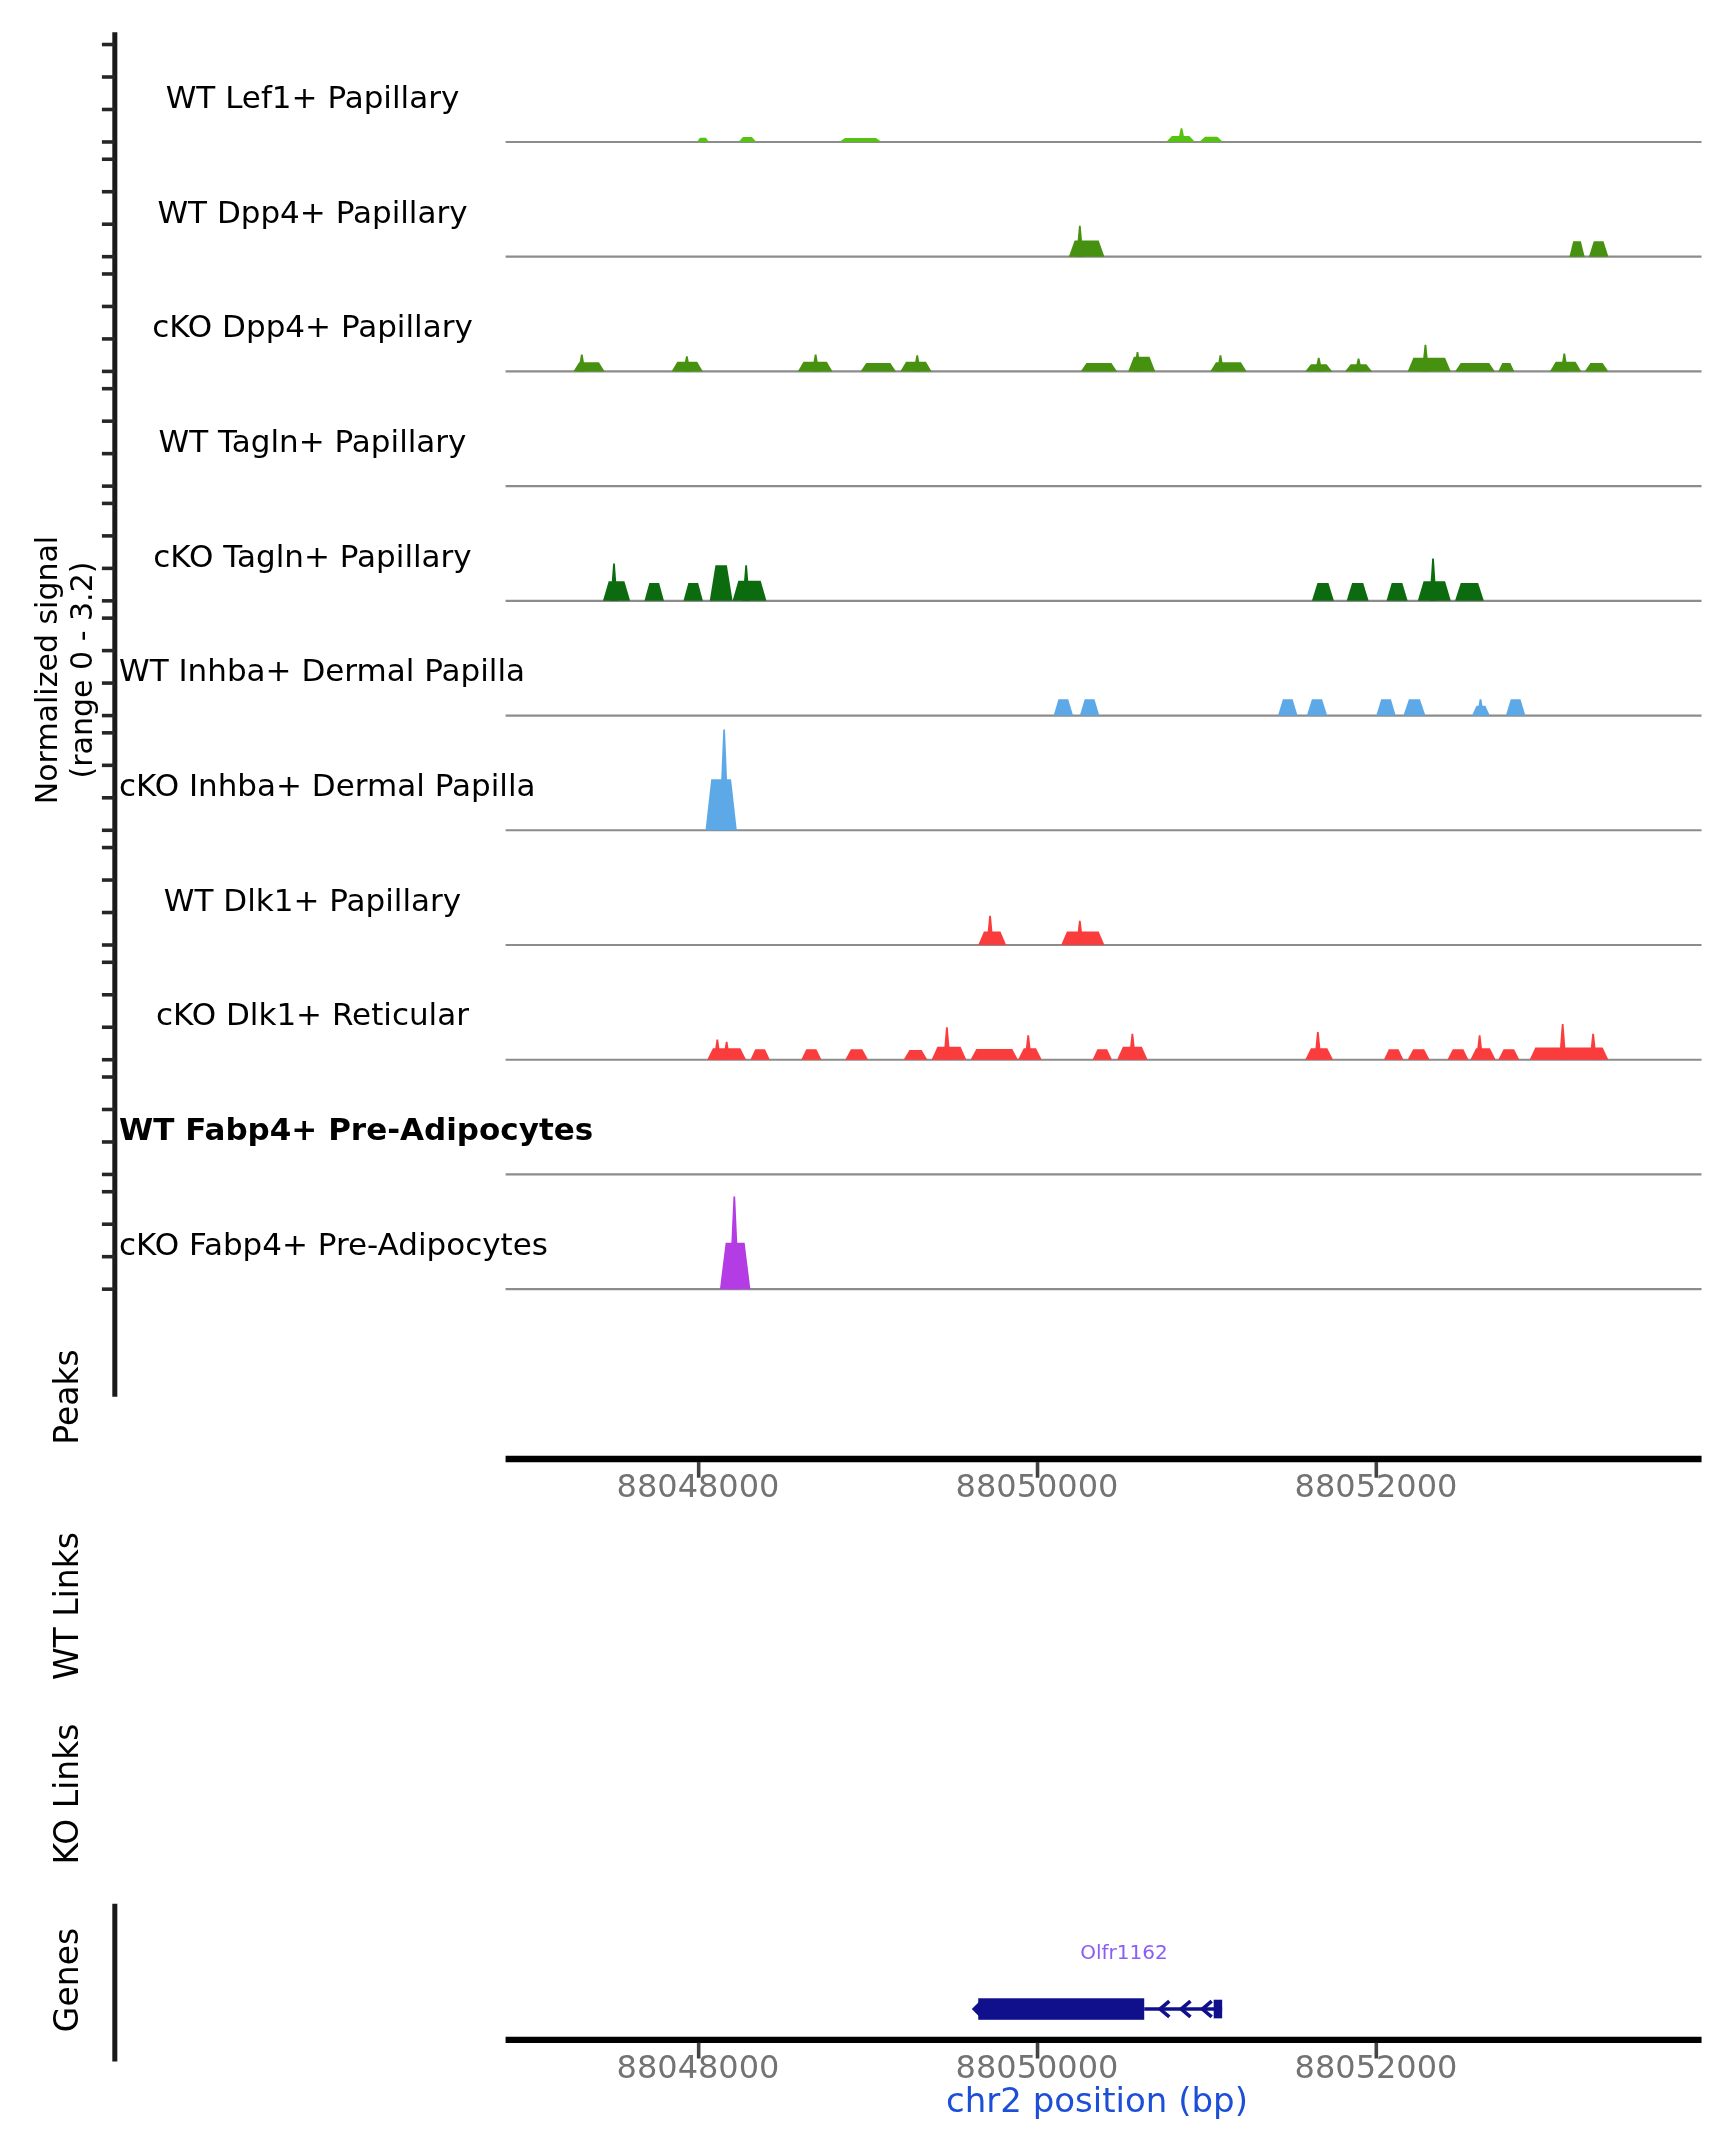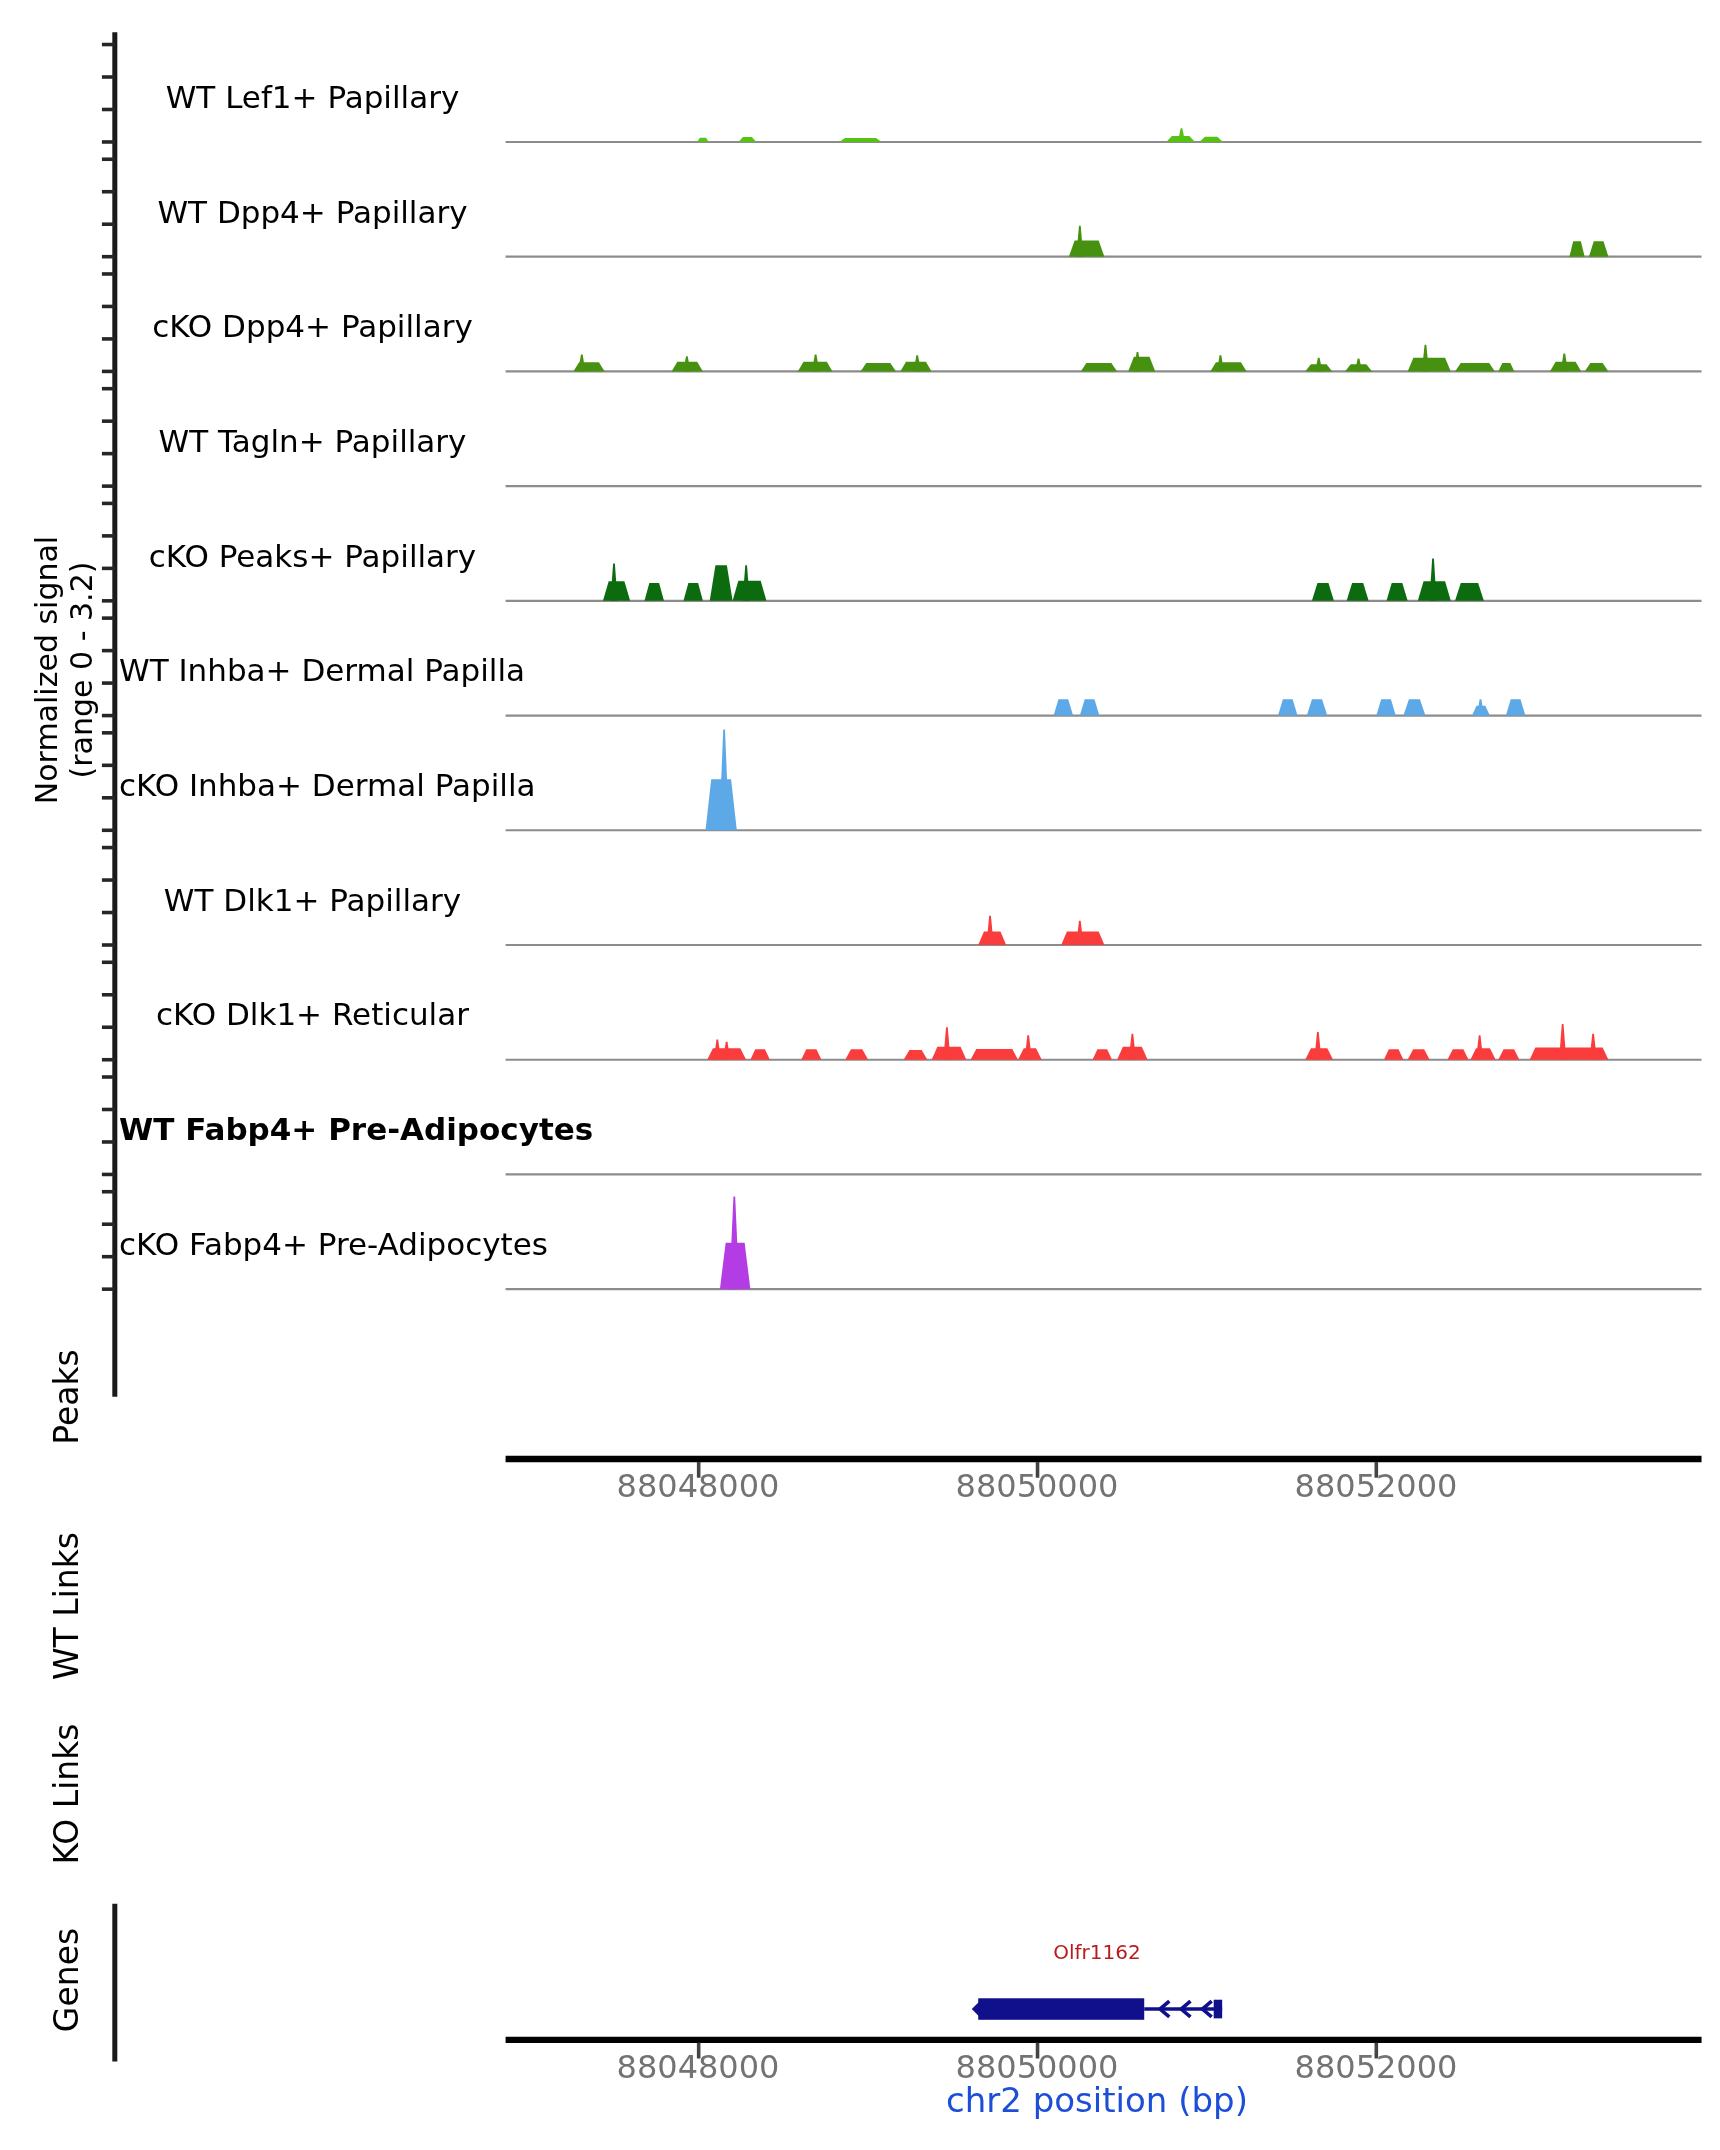--- a/index.html
+++ b/index.html
@@ -9,22 +9,22 @@
   .track-label{position:absolute;left:119px;width:387px;text-align:center;
                font-size:31px;color:#000000;white-space:nowrap}
   .side-label{position:absolute;transform:translate(-50%,-50%) rotate(-90deg);
               font-size:33px;color:#000;white-space:nowrap}
   .ylabel{position:absolute;left:65px;top:670px;
           transform:translate(-50%,-50%) rotate(-90deg);
           font-size:30px;color:#000;text-align:center;line-height:1.16;white-space:nowrap}
   .tick-label{position:absolute;transform:translateX(-50%);font-size:32px;color:#737373;white-space:nowrap}
   .xlabel{position:absolute;left:1097px;top:2080px;transform:translateX(-50%);
           font-size:34px;color:#1d4ed8;white-space:nowrap}
-  .gene-label{position:absolute;left:1097px;top:1940px;transform:translateX(-50%);
-              font-size:20px;color:#b91c1c;white-space:nowrap}
+  .gene-label{position:absolute;left:1124px;top:1940px;transform:translateX(-50%);
+              font-size:20px;color:#8b5cf6;white-space:nowrap}
 </style>
 </head>
 <body>
 
 <div class="figure">
   <svg id="chart-svg" width="1721" height="2151" viewBox="0 0 2400 3000" xmlns="http://www.w3.org/2000/svg">
       <line x1="160" y1="45" x2="160" y2="1948" stroke="#1a1a1a" stroke-width="7"></line>
       <line x1="705" y1="198" x2="2373" y2="198" stroke="#8c8c8c" stroke-width="3"></line>
       <line x1="142" y1="198.0" x2="160" y2="198.0" stroke="#262626" stroke-width="5"></line>
       <line x1="142" y1="152.7" x2="160" y2="152.7" stroke="#262626" stroke-width="5"></line>
@@ -214,21 +214,21 @@
   <div class="ylabel">
     <div>Normalized signal</div>
     <div>(range 0 - 3.2)</div>
   </div>
 
   <div id="track-labels">
       <div class="track-label" style="top: 79px;">WT Lef1+ Papillary</div>
       <div class="track-label" style="top: 194px;">WT Dpp4+ Papillary</div>
       <div class="track-label" style="top: 308px;">cKO Dpp4+ Papillary</div>
       <div class="track-label" style="top: 423px;">WT Tagln+ Papillary</div>
-      <div class="track-label" style="top: 538px;">cKO Peaks+ Papillary</div>
+      <div class="track-label" style="top: 538px;">cKO Tagln+ Papillary</div>
       <div class="track-label" style="top: 652px;">WT Inhba+ Dermal Papilla</div>
       <div class="track-label" style="top: 767px;">cKO Inhba+ Dermal Papilla</div>
       <div class="track-label" style="top: 882px;">WT Dlk1+ Papillary</div>
       <div class="track-label" style="top: 996px;">cKO Dlk1+ Reticular</div>
       <div class="track-label" style="top: 1111px; font-weight: bold;">WT Fabp4+ Pre-Adipocytes</div>
       <div class="track-label" style="top: 1226px;">cKO Fabp4+ Pre-Adipocytes</div>
     </div>
 
   <div class="side-label" style="left:66px;top:1397px">Peaks</div>
   <div class="side-label" style="left:66px;top:1606px">WT Links</div>

